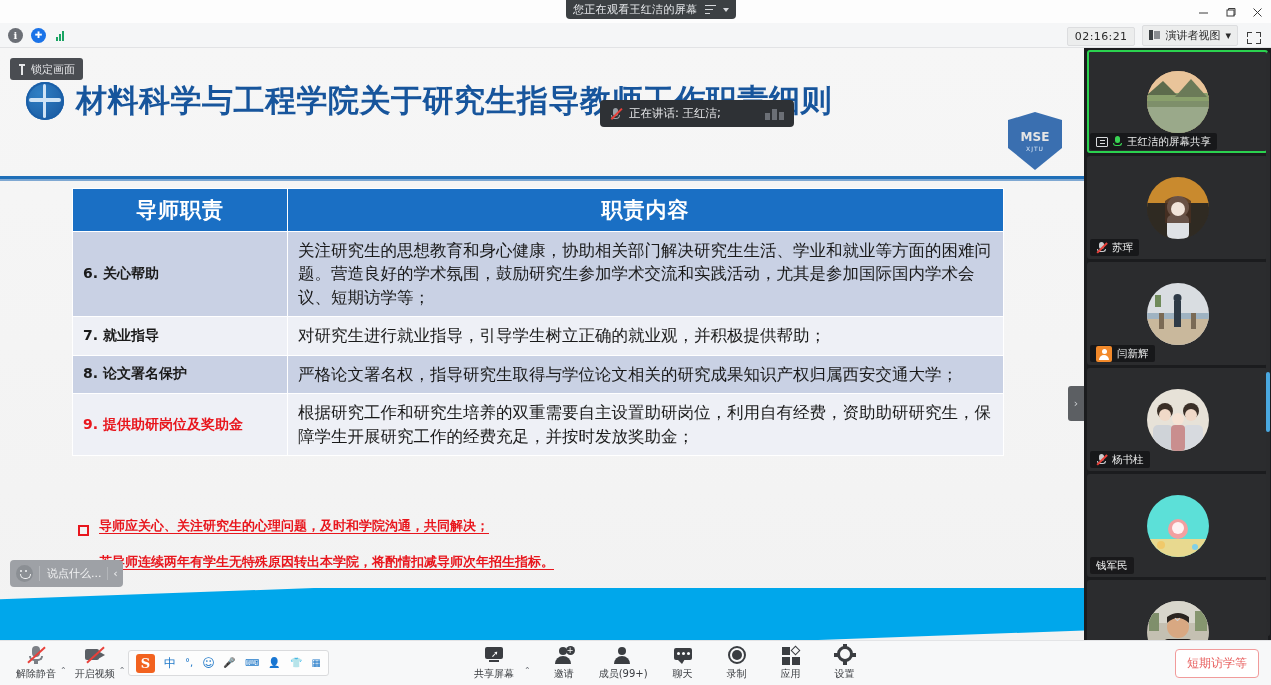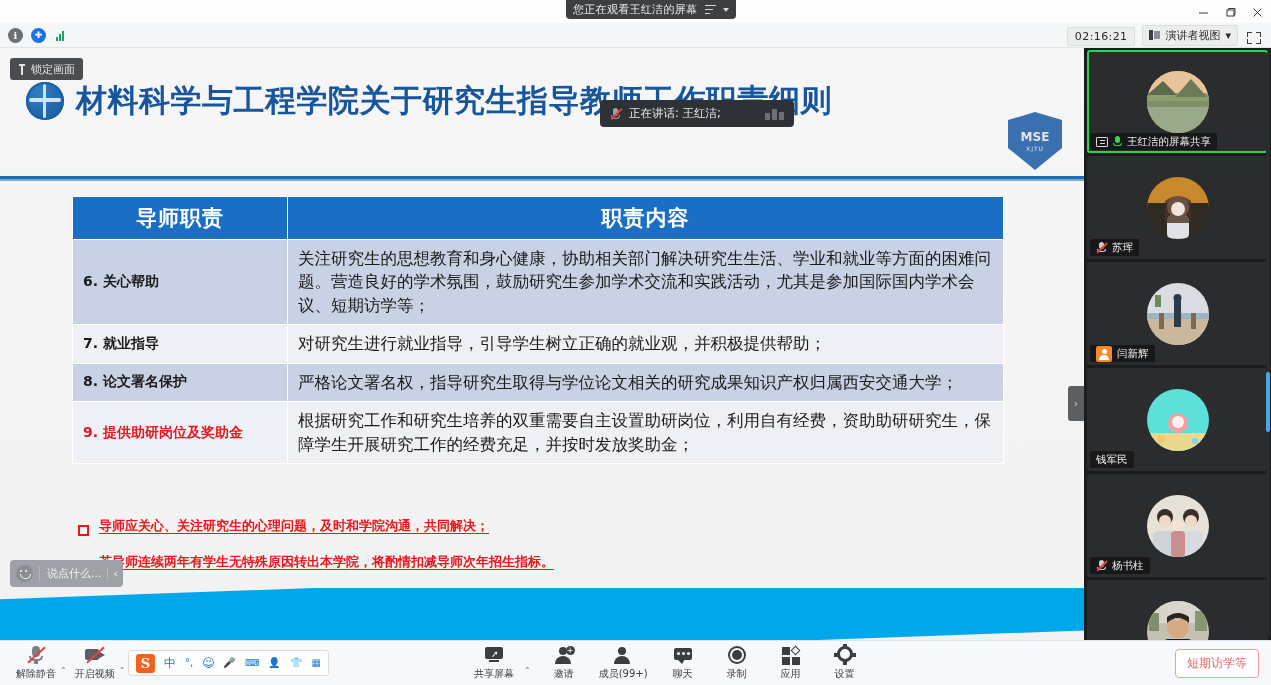--- a/index.html
+++ b/index.html
@@ -104,21 +104,21 @@
   }
   .mse-shield .mse-txt{ color:#e5e5e5;font-size:12px;font-weight:bold;line-height:1;}
   .mse-shield .mse-sub{ color:#d8e6f5;font-size:6px;letter-spacing:1px;margin-top:2px;}
   .rule {
     position:absolute; left:0; top:128px; width:1084px; height:5px;
     background:#1f6fb8; border-bottom:2px solid #7fa8d2;
   }
 
   
   .tbl {
-    position:absolute; left:72px; top:148px; width:932px;
+    position:absolute; left:72px; top:140px; width:932px;
     border-collapse: collapse; table-layout: fixed;
   }
   .tbl th {
     background:#1a6fc4; color:#ffffff; font-size:21px; font-weight:bold;
     padding:7px 0; text-align:center; border:1px solid #ffffff;
     letter-spacing:1px;
   }
   .tbl th.c1 { width: 215px; }
   .tbl td {
     border:1px solid #ffffff; padding:7px 10px;
@@ -519,54 +519,54 @@
       </div>
       <div class="namechip">
         <span class="ic-host"></span>
         <span>闫新辉</span>
       </div>
     </div>
 
     <div class="tile">
       <div class="ava">
         <svg class="art" viewBox="0 0 62 62" preserveAspectRatio="none">
-          <rect width="62" height="62" fill="#5ce0d8"></rect>
-          <rect y="44" width="62" height="18" fill="#e8d98f"></rect>
-          <circle cx="31" cy="34" r="10" fill="#f2a0a0"></circle>
-          <circle cx="31" cy="33" r="6" fill="#fff2f2"></circle>
-          <circle cx="14" cy="50" r="4" fill="#f0c96a"></circle>
-          <circle cx="48" cy="52" r="3" fill="#7fd0e8"></circle>
-        </svg>
-      </div>
-      <div class="namechip plain">
-        <span>钱军民</span>
-      </div>
-    </div>
-
-    <div class="tile">
-      <div class="ava">
-        <svg class="art" viewBox="0 0 62 62" preserveAspectRatio="none">
           <rect width="62" height="62" fill="#e7e2d8"></rect>
           <circle cx="18" cy="22" r="8" fill="#3a2f27"></circle>
           <circle cx="18" cy="26" r="6" fill="#f0d9c8"></circle>
           <circle cx="44" cy="22" r="8" fill="#3a2f27"></circle>
           <circle cx="44" cy="26" r="6" fill="#f0d9c8"></circle>
           <circle cx="31" cy="30" r="6" fill="#f6e3d4"></circle>
           <rect x="6" y="36" width="20" height="26" rx="5" fill="#cfd3d8"></rect>
           <rect x="36" y="36" width="20" height="26" rx="5" fill="#d7dadf"></rect>
           <rect x="24" y="36" width="14" height="26" rx="4" fill="#c98e8e"></rect>
         </svg>
       </div>
       <div class="namechip">
         <span class="ic-micoff">
             <span class="b"></span>
             <span class="a"></span>
             <span class="s"></span>
           </span>
         <span>杨书柱</span>
+      </div>
+    </div>
+
+    <div class="tile">
+      <div class="ava">
+        <svg class="art" viewBox="0 0 62 62" preserveAspectRatio="none">
+          <rect width="62" height="62" fill="#5ce0d8"></rect>
+          <rect y="44" width="62" height="18" fill="#e8d98f"></rect>
+          <circle cx="31" cy="34" r="10" fill="#f2a0a0"></circle>
+          <circle cx="31" cy="33" r="6" fill="#fff2f2"></circle>
+          <circle cx="14" cy="50" r="4" fill="#f0c96a"></circle>
+          <circle cx="48" cy="52" r="3" fill="#7fd0e8"></circle>
+        </svg>
+      </div>
+      <div class="namechip plain">
+        <span>钱军民</span>
       </div>
     </div>
 
     <div class="tile">
       <div class="ava">
         <svg class="art" viewBox="0 0 62 62" preserveAspectRatio="none">
           <rect width="62" height="62" fill="#c4c0b2"></rect>
           <rect y="0" width="62" height="22" fill="#d8d6cc"></rect>
           <rect x="2" y="12" width="10" height="18" fill="#7f8f6b"></rect>
           <rect x="48" y="10" width="12" height="20" fill="#86966f"></rect>

